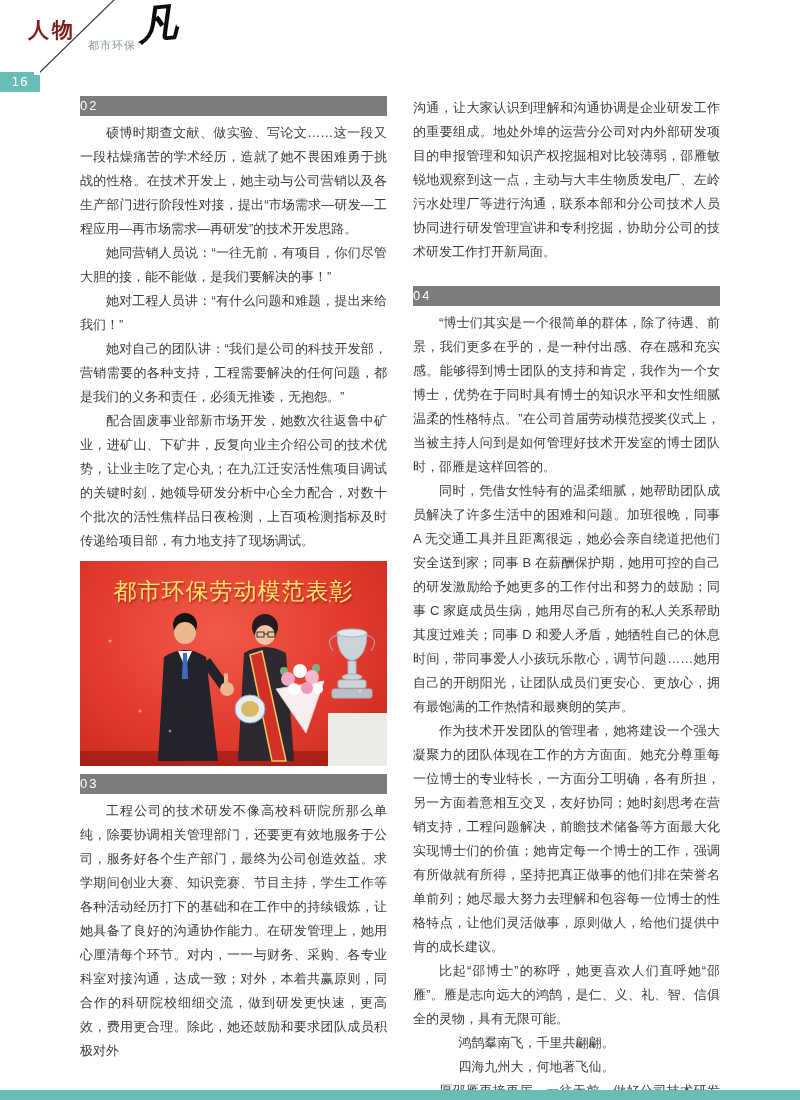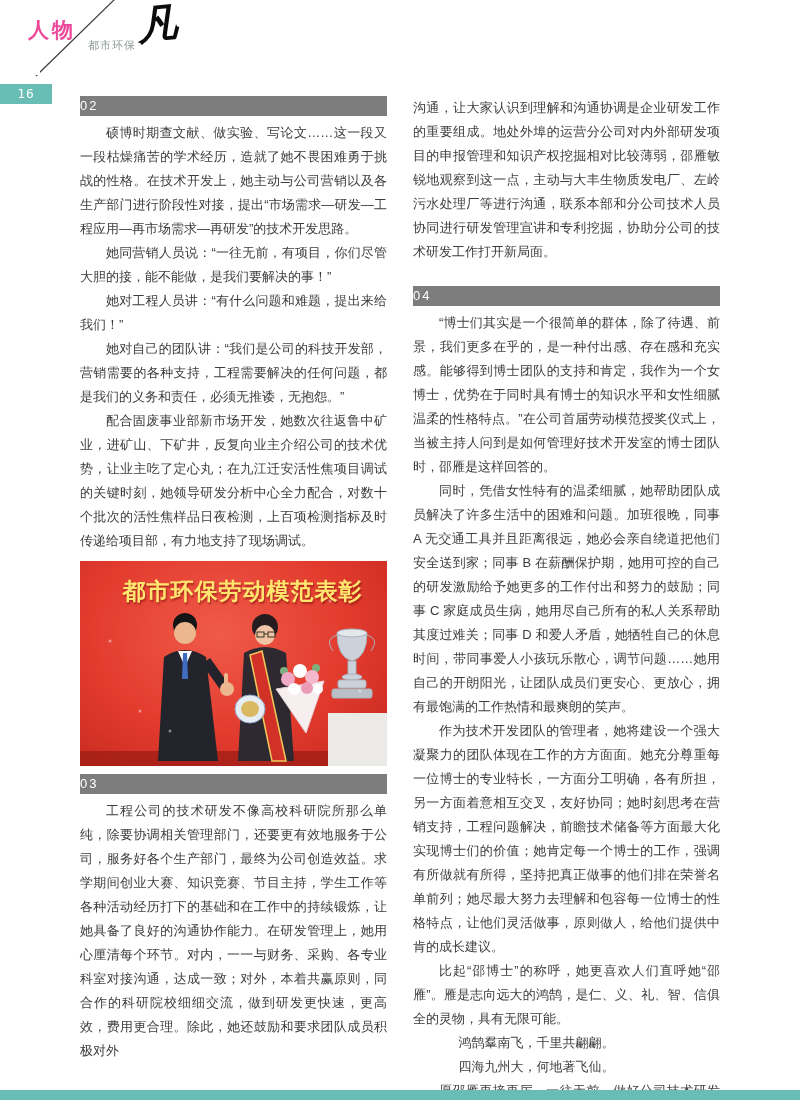--- a/index.html
+++ b/index.html
@@ -2,48 +2,48 @@
 <html><head>
 <meta charset="utf-8">
 <title>page</title>
 <style>
   html,body{margin:0;padding:0;background:#ffffff;}
   .page{position:relative;width:800px;height:1100px;background:#fff;overflow:hidden;
         font-family:"Liberation Sans","DejaVu Sans",sans-serif;}
 
   
   .brand-label{position:absolute;left:28px;top:16px;font-size:21px;font-weight:bold;
-               color:#ec4899;letter-spacing:3px;}
+               color:#7f1d1d;letter-spacing:3px;}
   .header-line{position:absolute;left:0;top:0;width:140px;height:80px;}
   .mag-name{position:absolute;left:88px;top:38px;font-size:11px;color:#8d9b99;letter-spacing:1px;}
   .callig{position:absolute;left:137px;top:4px;font-size:40px;font-weight:bold;font-style:italic;
           color:#0c0c0c;transform:rotate(-6deg);font-family:"DejaVu Serif",serif;line-height:1;}
-  .pageno{position:absolute;left:0;top:72px;width:52px;height:20px;background:#68bdb5;
+  .pageno{position:absolute;left:0;top:72px;width:40px;height:20px;background:#68bdb5;
           color:#fff;font-size:13px;line-height:20px;text-align:center;
-          font-family:"DejaVu Sans Mono",monospace;letter-spacing:1px;margin-top:12px;}
+          font-family:"DejaVu Sans Mono",monospace;letter-spacing:1px;}
   .notch{position:absolute;left:34px;top:69px;width:6px;height:6px;background:#fff;}
 
   
   .col{position:absolute;top:96px;width:307px;color:#3c3c3c;font-size:13px;line-height:24px;
        text-align:justify;}
   .col-left{left:80px;}
   .col-right{left:413px;}
   .col p{margin:0;}
   .indent{text-indent:2em;}
   .poem{text-indent:3.5em;text-align:left;}
   .sec-bar{height:20px;line-height:20px;background:#7d7d7d;color:#fff;text-align:left;
            font-size:13px;letter-spacing:2px;margin:0 0 5px 0;}
   .sec-bar.mt{margin-top:22px;}
 
   
   .photo{position:relative;width:307px;height:205px;margin:8px 0;overflow:hidden;
          background:radial-gradient(ellipse at 45% 35%, #f05a48 0%, #e23b2e 55%, #c5271d 100%);}
   .photo svg{position:absolute;left:0;top:0;}
-  .banner{position:absolute;top:18px;left:9px;width:100%;text-align:center;font-size:23px;
-          font-weight:bold;color:#ffe66e;letter-spacing:1px;
+  .banner{position:absolute;top:18px;left:0;width:100%;text-align:center;font-size:23px;
+          font-weight:normal;color:#ffe66e;letter-spacing:1px;
           text-shadow:1px 2px 2px rgba(120,10,5,.55);}
 
   
   .footer-bar{position:absolute;left:0;top:1090px;width:800px;height:10px;background:#68bdb5;}
 </style>
 </head>
 <body>
 
 <div class="page">
 

